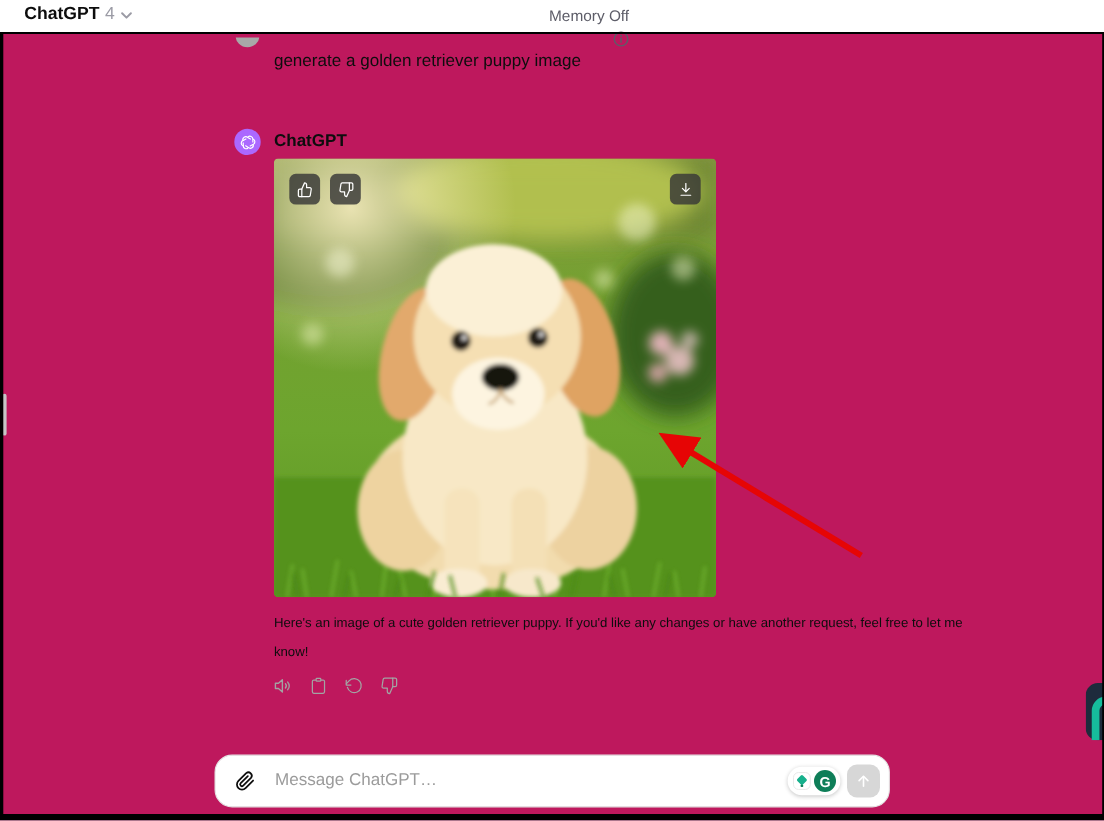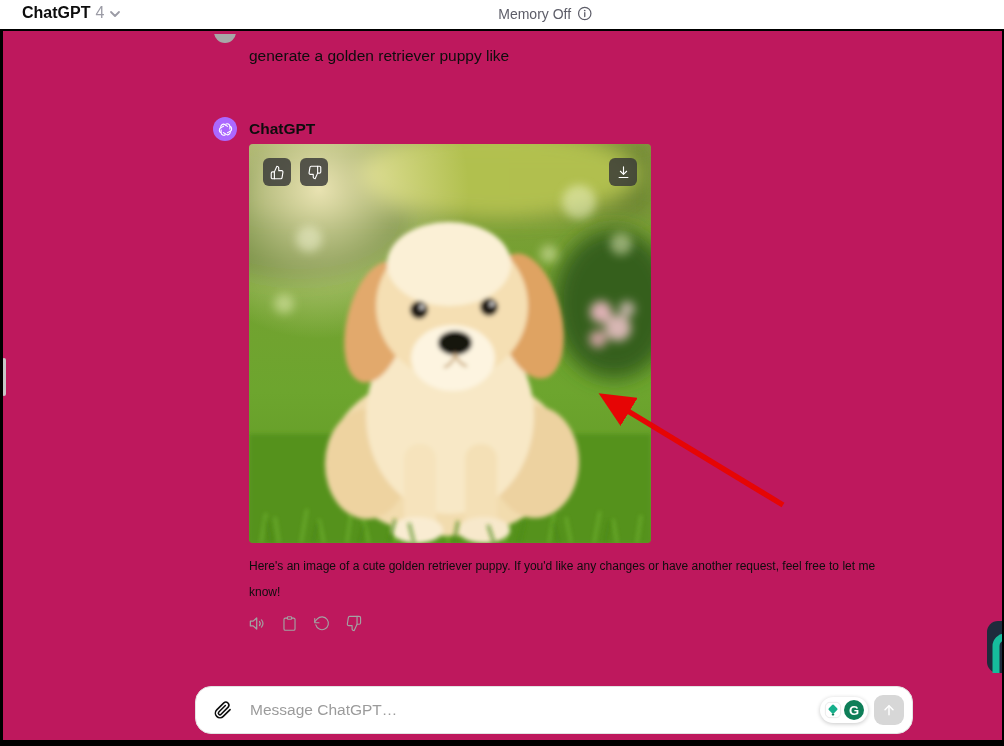--- a/index.html
+++ b/index.html
@@ -5,21 +5,21 @@
   html,body{margin:0;padding:0;width:1004px;height:746px;overflow:hidden;background:#fff;
     font-family:"Liberation Sans","DejaVu Sans",sans-serif;-webkit-font-smoothing:antialiased;}
   .page{position:relative;width:1004px;height:746px;background:#be185d;}
 
   
   .header{position:absolute;top:0;left:0;width:100%;height:30px;background:#fff;z-index:20;}
   .model-switcher{position:absolute;left:22px;top:4px;display:flex;align-items:center;gap:5px;cursor:pointer;}
   .brand{font-size:16px;font-weight:bold;color:#0d0d0d;}
   .version{font-size:16px;color:#9b9ba5;font-weight:normal;}
   .chev{margin-top:2px;}
-  .memory{position:absolute;left:50%;transform:translateX(-4%);top:6px;display:flex;align-items:flex-start;gap:6px;}
+  .memory{position:absolute;left:50%;transform:translateX(-4%);top:6px;display:flex;align-items:flex-end;gap:6px;flex-direction:column;}
   .memory-label{font-size:14px;color:#5d5d68;}
 
   
   .frame{position:absolute;left:0;top:29px;width:1004px;height:717px;box-sizing:border-box;
     border-top:2px solid #000;border-left:3px solid #000;border-right:2px solid #000;border-bottom:6px solid #000;
     pointer-events:none;z-index:30;}
 
   
   .sidebar-handle{position:absolute;left:2px;top:358px;width:4px;height:38px;border-radius:3px;background:#c6c6c6;z-index:5;}
 
@@ -37,21 +37,21 @@
     display:flex;align-items:center;justify-content:center;cursor:pointer;}
   .img-btn svg{stroke:#fff;fill:none;stroke-width:1.8;stroke-linecap:round;stroke-linejoin:round;}
 
   .asst-text{position:absolute;left:249px;top:553px;width:650px;font-size:12px;line-height:26px;color:#0d0d0d;}
 
   .action-row{position:absolute;left:247px;top:613px;display:flex;gap:12px;align-items:center;}
   .action-icon{width:20px;height:20px;display:flex;align-items:center;justify-content:center;cursor:pointer;}
   .action-icon svg{stroke:#a3a3a3;fill:none;stroke-width:1.6;stroke-linecap:round;stroke-linejoin:round;}
 
   
-  .composer{position:absolute;left:195px;top:686px;width:718px;height:48px;box-sizing:border-box;
+  .composer{position:absolute;left:195px;top:686px;width:614px;height:48px;box-sizing:border-box;
     border:1.5px solid #e3e3e3;border-radius:16px;background:#fff;display:flex;align-items:center;z-index:10;}
   .attach{margin-left:16px;width:22px;height:22px;display:flex;align-items:center;justify-content:center;cursor:pointer;}
   .composer input{flex:1;margin-left:14px;border:none;outline:none;font-size:15.5px;color:#0d0d0d;background:transparent;
     font-family:inherit;}
   .composer input::placeholder{color:#9b9b9b;opacity:1;}
   .grammarly{display:flex;align-items:center;gap:2px;background:#fff;border-radius:13px;height:26px;padding:0 4px;
     box-shadow:0 1px 4px rgba(0,0,0,0.22);margin-right:6px;cursor:pointer;}
   .g-circle{width:20px;height:20px;border-radius:50%;background:#0e7e58;color:#fff;font-size:13px;font-weight:bold;
     display:flex;align-items:center;justify-content:center;}
   .send-btn{width:30px;height:30px;border-radius:9px;background:#d7d7d7;display:flex;align-items:center;justify-content:center;
@@ -83,21 +83,21 @@
         <circle cx="8" cy="4.8" r="0.9" fill="#5d5d68"></circle>
       </svg>
     </div>
   </div>
 
   <div class="sidebar-handle"></div>
 
   <div class="user-avatar-clip">
       <div class="circle"></div>
     </div>
-  <div class="user-msg">generate a golden retriever puppy like</div>
+  <div class="user-msg">generate a golden retriever puppy image</div>
 
   <div class="asst-avatar" style="background:#ab68ff;">
     <svg width="15" height="15" viewBox="0 0 24 24">
       <g stroke="#fff" stroke-width="1.7" fill="none" stroke-linejoin="round">
         <path d="M12 4 a4.2 4.2 0 0 1 7 3 v5"></path>
         <path d="M19 7 a4.2 4.2 0 0 1 0 8 l-4.5 2.5"></path>
         <path d="M19.2 14.5 a4.2 4.2 0 0 1 -6.8 4.7 l-4.4-2.6"></path>
         <path d="M12 20 a4.2 4.2 0 0 1 -7 -3 v-5"></path>
         <path d="M5 17 a4.2 4.2 0 0 1 0 -8 l4.5-2.5"></path>
         <path d="M4.8 9.5 a4.2 4.2 0 0 1 6.8 -4.7 l4.4 2.6"></path>

